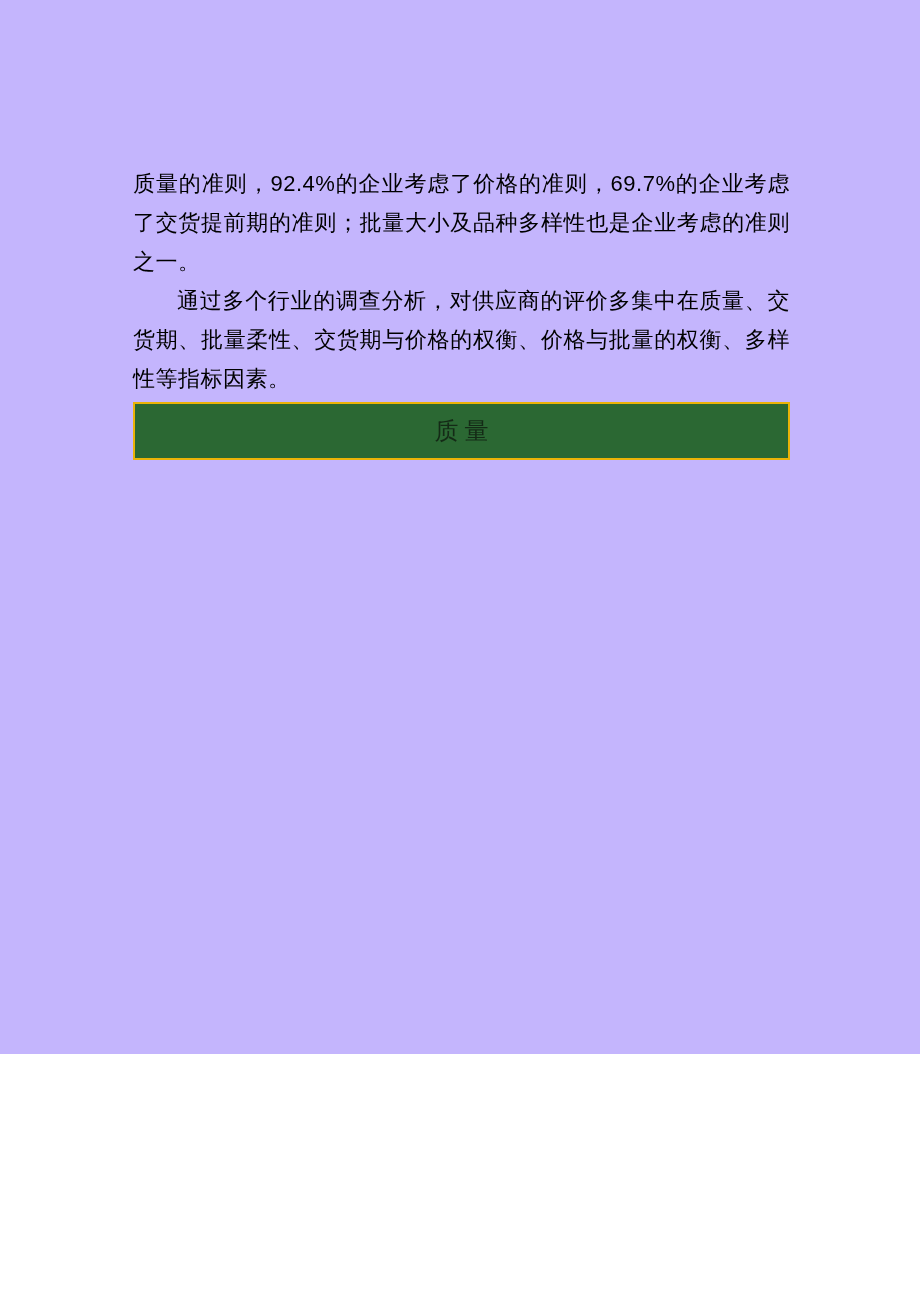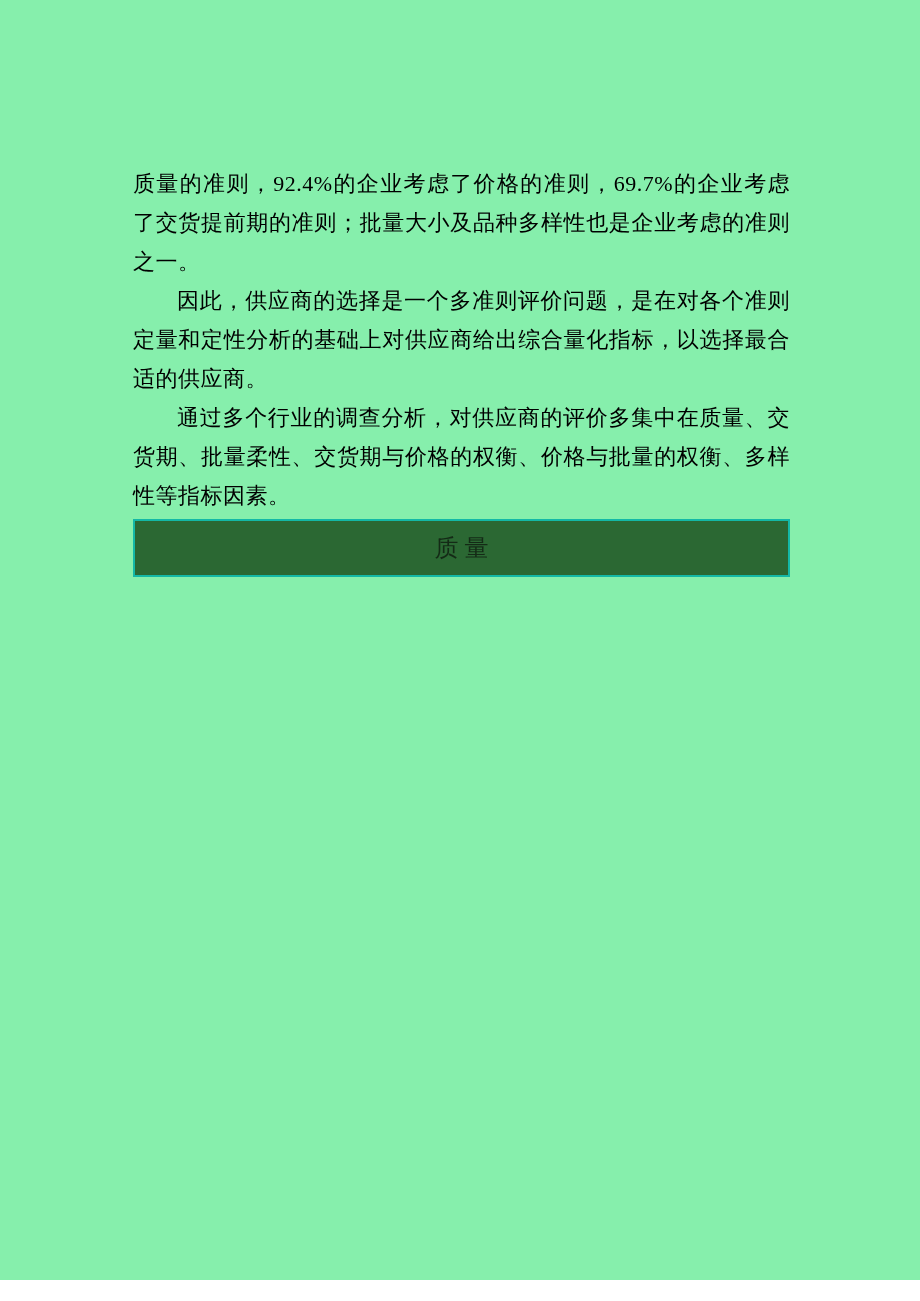--- a/index.html
+++ b/index.html
@@ -3,24 +3,24 @@
 <meta charset="utf-8">
 <style>
   html, body {
     margin: 0;
     padding: 0;
     background: #ffffff;
   }
   .page {
     position: relative;
     width: 920px;
-    height: 1280px;
-    background: #86efac;
+    height: 1054px;
+    background: #c4b5fd;
     overflow: hidden;
-    font-family: Liberation Serif, serif;
+    font-family: Liberation Sans, sans-serif;
     color: #000000;
   }
   .content {
     position: absolute;
     left: 133px;
     top: 164px;
     width: 657px;
   }
   .para {
     margin: 0;
@@ -37,42 +37,41 @@
     text-decoration: underline;
     text-decoration-thickness: 1.5px;
     text-underline-offset: 6px;
     white-space: pre-wrap;
   }
   .section-bar {
     margin-top: 4px;
     margin-bottom: 9px;
     height: 54px;
     background: #2b6833;
-    border: 2px solid #14b8a6;
+    border: 2px solid #eab308;
     display: flex;
     align-items: center;
     justify-content: center;
   }
   .section-bar .heading-text {
     font-size: 24px;
     color: #142a16;
     letter-spacing: 6px;
     line-height: 1;
     text-indent: 6px; 
   }
 </style>
 </head>
 <body>
 
 <div class="page">
   <div class="content">
 
     <p class="para">质量的准则，92.4%的企业考虑了价格的准则，69.7%的企业考虑了交货提前期的准则；批量大小及品种多样性也是企业考虑的准则之一。</p>
 
-    <p class="para indent">因此，供应商的选择是一个多准则评价问题，是在对各个准则定量和定性分析的基础上对供应商给出综合量化指标，以选择最合适的供应商。</p>
 
     <p class="para indent">通过多个行业的调查分析，对供应商的评价多集中在质量、交货期、批量柔性、交货期与价格的权衡、价格与批量的权衡、多样性等指标因素。</p>
 
 
     <div class="section-bar">
       <span class="heading-text">质量</span>
     </div>
 
 
 

